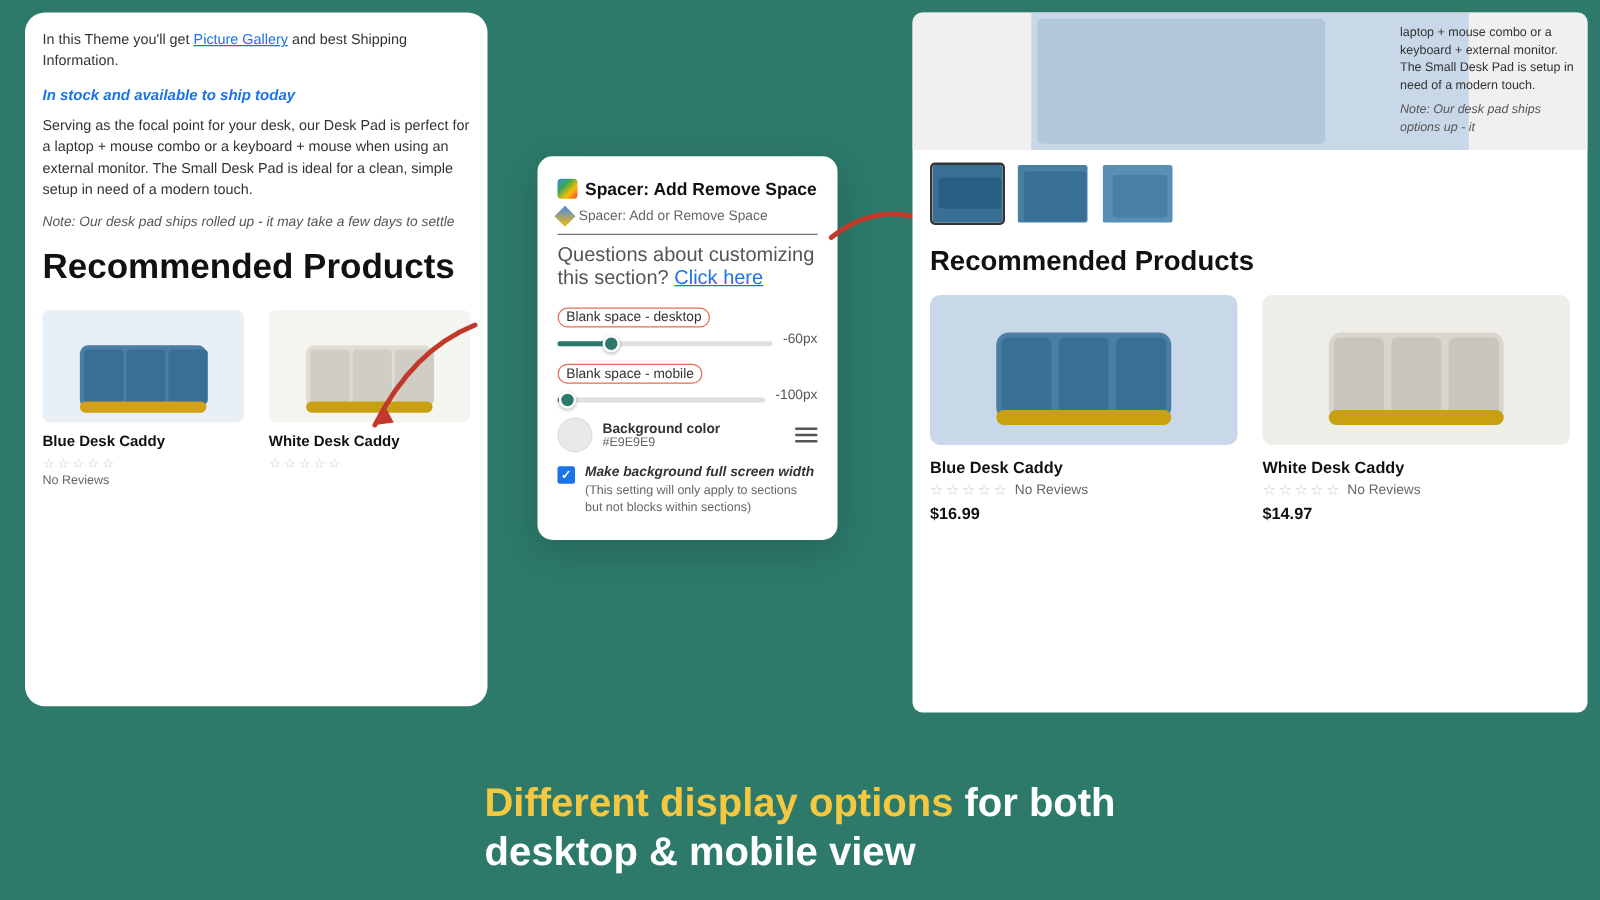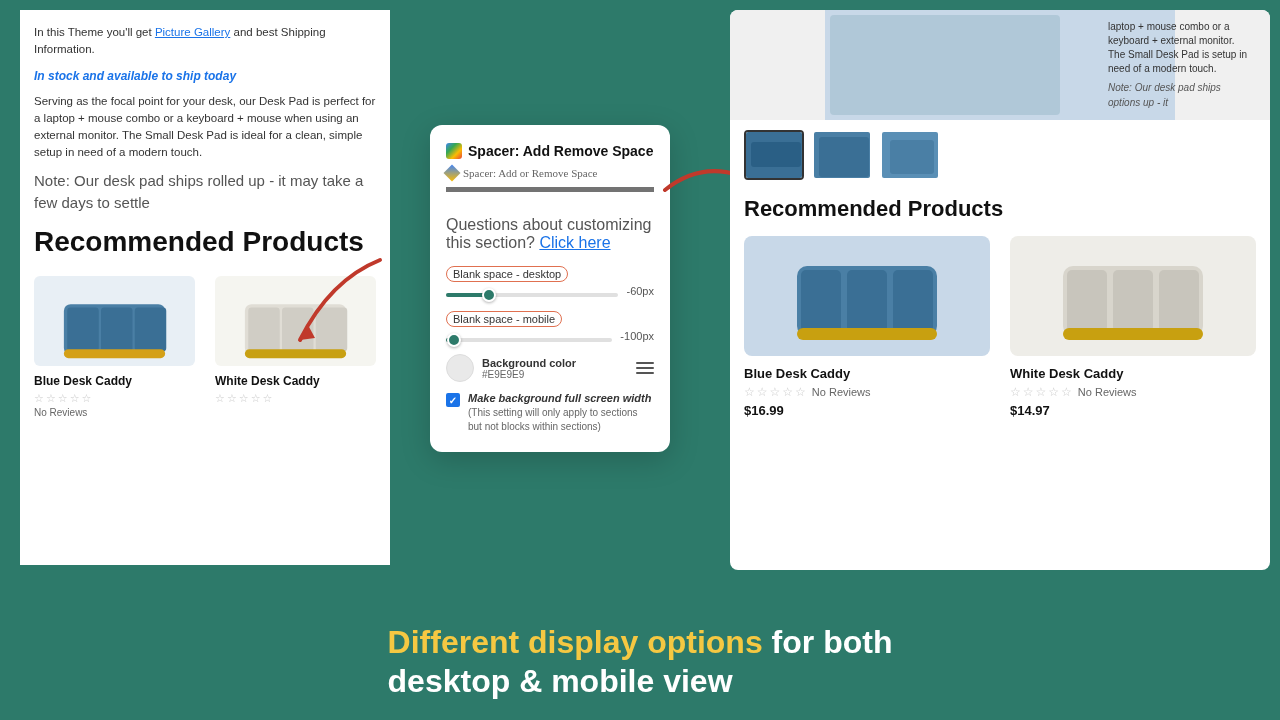--- a/index.html
+++ b/index.html
@@ -10,21 +10,21 @@
       font-family: -apple-system, BlinkMacSystemFont, 'Segoe UI', Arial, sans-serif;
       overflow: hidden;
       position: relative;
     }
 
     
     .left-panel {
       width: 370px;
       height: 555px;
       background: #fff;
-      border-radius: 0;
+      border-radius: 16px;
       overflow: hidden;
       position: absolute;
       left: 20px;
       top: 10px;
       font-size: 12px;
       color: #333;
     }
 
     .left-panel-content {
       padding: 14px;
@@ -44,21 +44,22 @@
 
     .left-panel-content .in-stock {
       color: #1a73e8;
       font-style: italic;
       font-weight: 600;
       font-size: 12px;
       margin-bottom: 8px;
     }
 
     .left-panel-content .italic-note {
-      font-size: 15px;
+      font-style: italic;
+      font-size: 11px;
       color: #555;
       margin-bottom: 10px;
     }
 
     .recommended-heading {
       font-size: 28px;
       font-weight: 700;
       color: #111;
       line-height: 1.2;
       margin-bottom: 18px;
@@ -143,27 +144,26 @@
       height: 16px;
       border-radius: 3px;
       background: linear-gradient(135deg, #4285f4, #34a853, #fbbc04, #ea4335);
       display: inline-block;
       flex-shrink: 0;
     }
 
     .popup-subtitle {
       font-size: 11px;
       color: #666;
-      margin-bottom: 24px;
+      margin-bottom: 8px;
       padding-bottom: 8px;
-      border-bottom: 5px solid #737373;
+      border-bottom: 1px solid #737373;
       display: flex;
       align-items: center;
       gap: 5px;
-      font-family: Liberation Serif, serif;
     }
 
     .popup-subtitle .icon-diamond {
       width: 12px;
       height: 12px;
       background: linear-gradient(135deg, #4285f4, #fbbc04);
       transform: rotate(45deg);
       display: inline-block;
       flex-shrink: 0;
     }
@@ -336,21 +336,21 @@
       height: 110px;
       background: #f0f0f0;
       position: relative;
       display: flex;
       align-items: center;
       justify-content: center;
     }
 
     .right-top-text {
       position: absolute;
-      right: 12px;
+      right: 0;
       top: 0;
       width: 160px;
       padding: 10px;
       font-size: 11px;
       color: #333;
       line-height: 1.5;
     }
 
     .right-thumbnails {
       display: flex;

